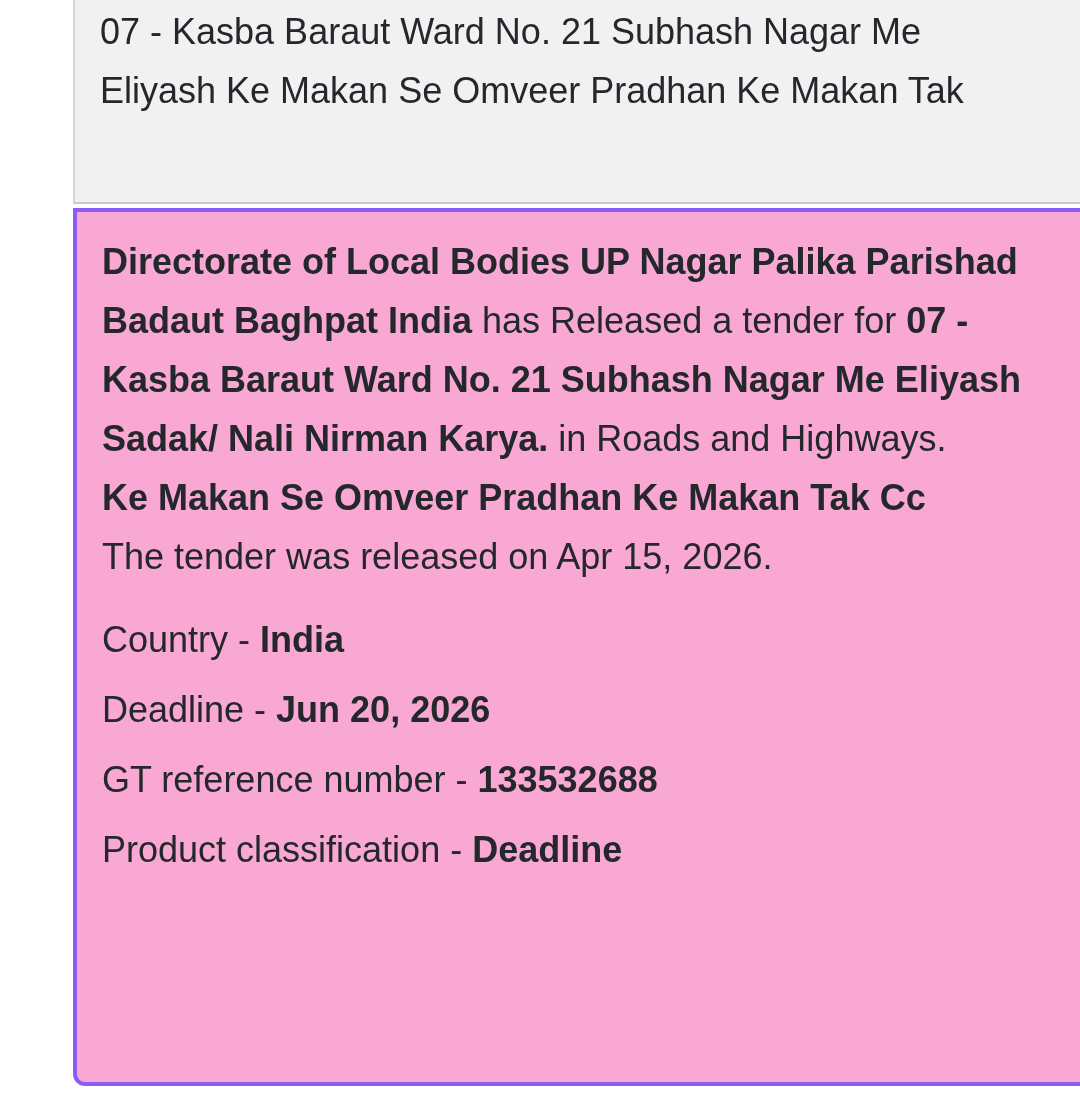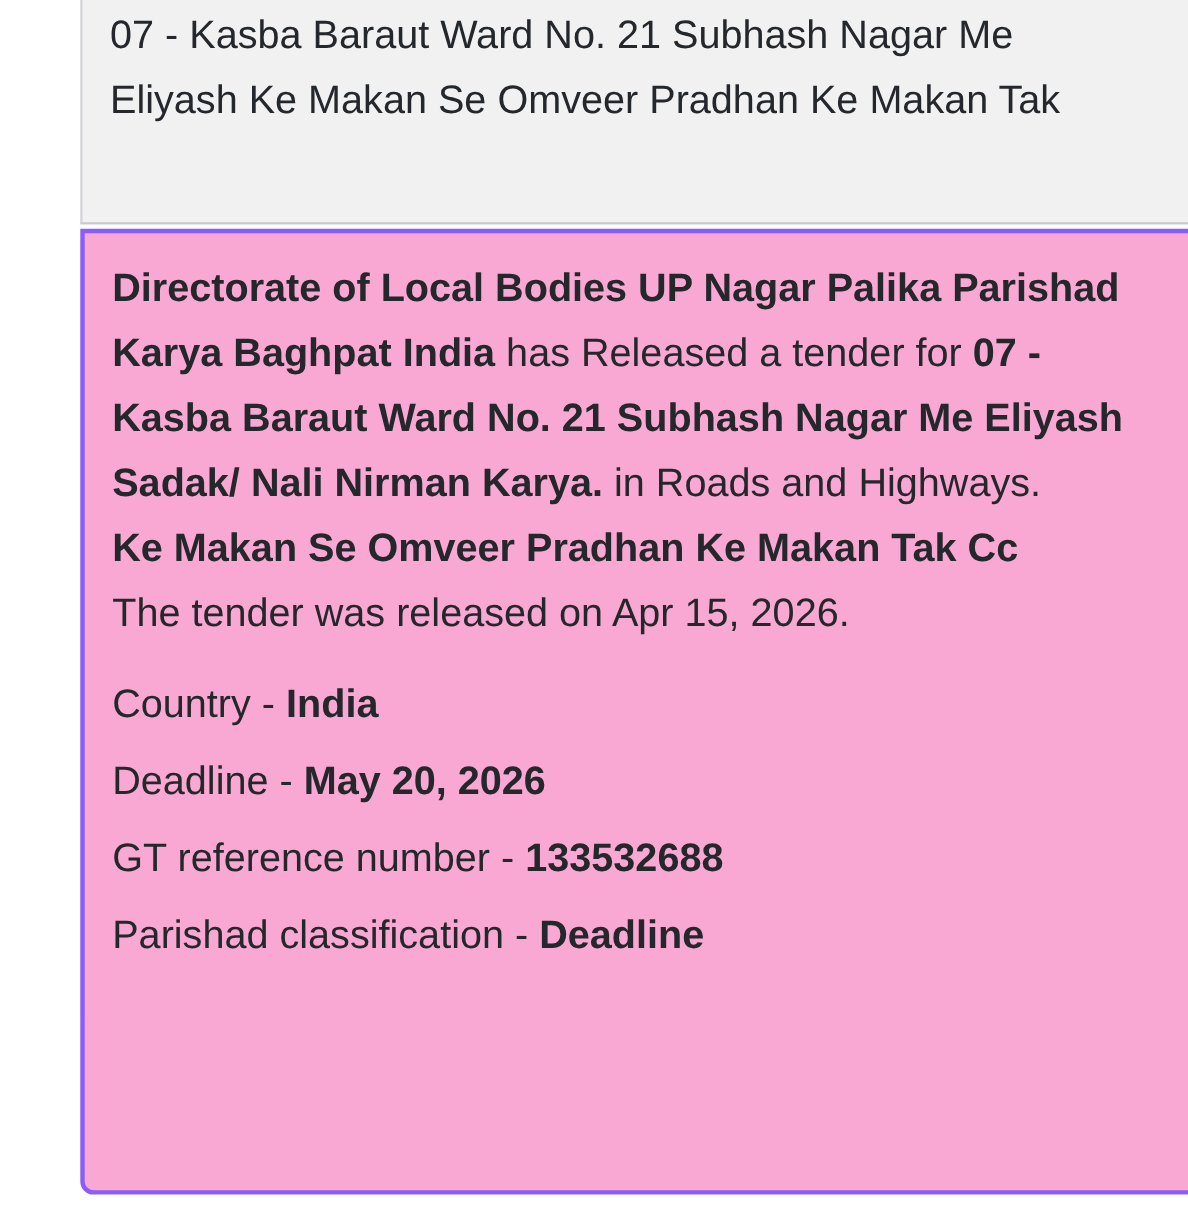--- a/index.html
+++ b/index.html
@@ -64,37 +64,37 @@
 
 <div class="card card-title">
   <span class="ln">07 - Kasba Baraut Ward No. 21 Subhash Nagar Me</span>
   <span class="ln">Eliyash Ke Makan Se Omveer Pradhan Ke Makan Tak</span>
 </div>
 
 <div class="card card-desc">
 
   <p class="intro">
     <span class="ln"><span class="b">Directorate of Local Bodies UP Nagar Palika Parishad</span><span></span><span class="b"></span></span>
-    <span class="ln"><span class="b">Karya Baghpat India</span><span> has Released a tender for </span><span class="b">07 -</span></span>
+    <span class="ln"><span class="b">Badaut Baghpat India</span><span> has Released a tender for </span><span class="b">07 -</span></span>
     <span class="ln"><span class="b">Kasba Baraut Ward No. 21 Subhash Nagar Me Eliyash</span><span></span><span class="b"></span></span>
     <span class="ln"><span class="b">Sadak/ Nali Nirman Karya.</span><span> in Roads and Highways.</span><span class="b"></span></span>
     <span class="ln"><span class="b">Ke Makan Se Omveer Pradhan Ke Makan Tak Cc</span><span></span><span class="b"></span></span>
     <span class="ln"><span class="b"></span><span>The tender was released on Apr 15, 2026.</span><span class="b"></span></span>
   </p>
 
   <p class="row">
     <span class="ln"><span>Country - </span><span class="b">India</span></span>
   </p>
 
 
   <p class="row">
-    <span class="ln"><span>Deadline - </span><span class="b">May 20, 2026</span></span>
+    <span class="ln"><span>Deadline - </span><span class="b">Jun 20, 2026</span></span>
   </p>
 
   <p class="row">
     <span class="ln"><span>GT reference number - </span><span class="b">133532688</span></span>
   </p>
 
   <p class="row last">
-    <span class="ln"><span>Parishad classification - </span><span class="b">Deadline</span></span>
+    <span class="ln"><span>Product classification - </span><span class="b">Deadline</span></span>
   </p>
 
 </div>
 
 </body></html>

